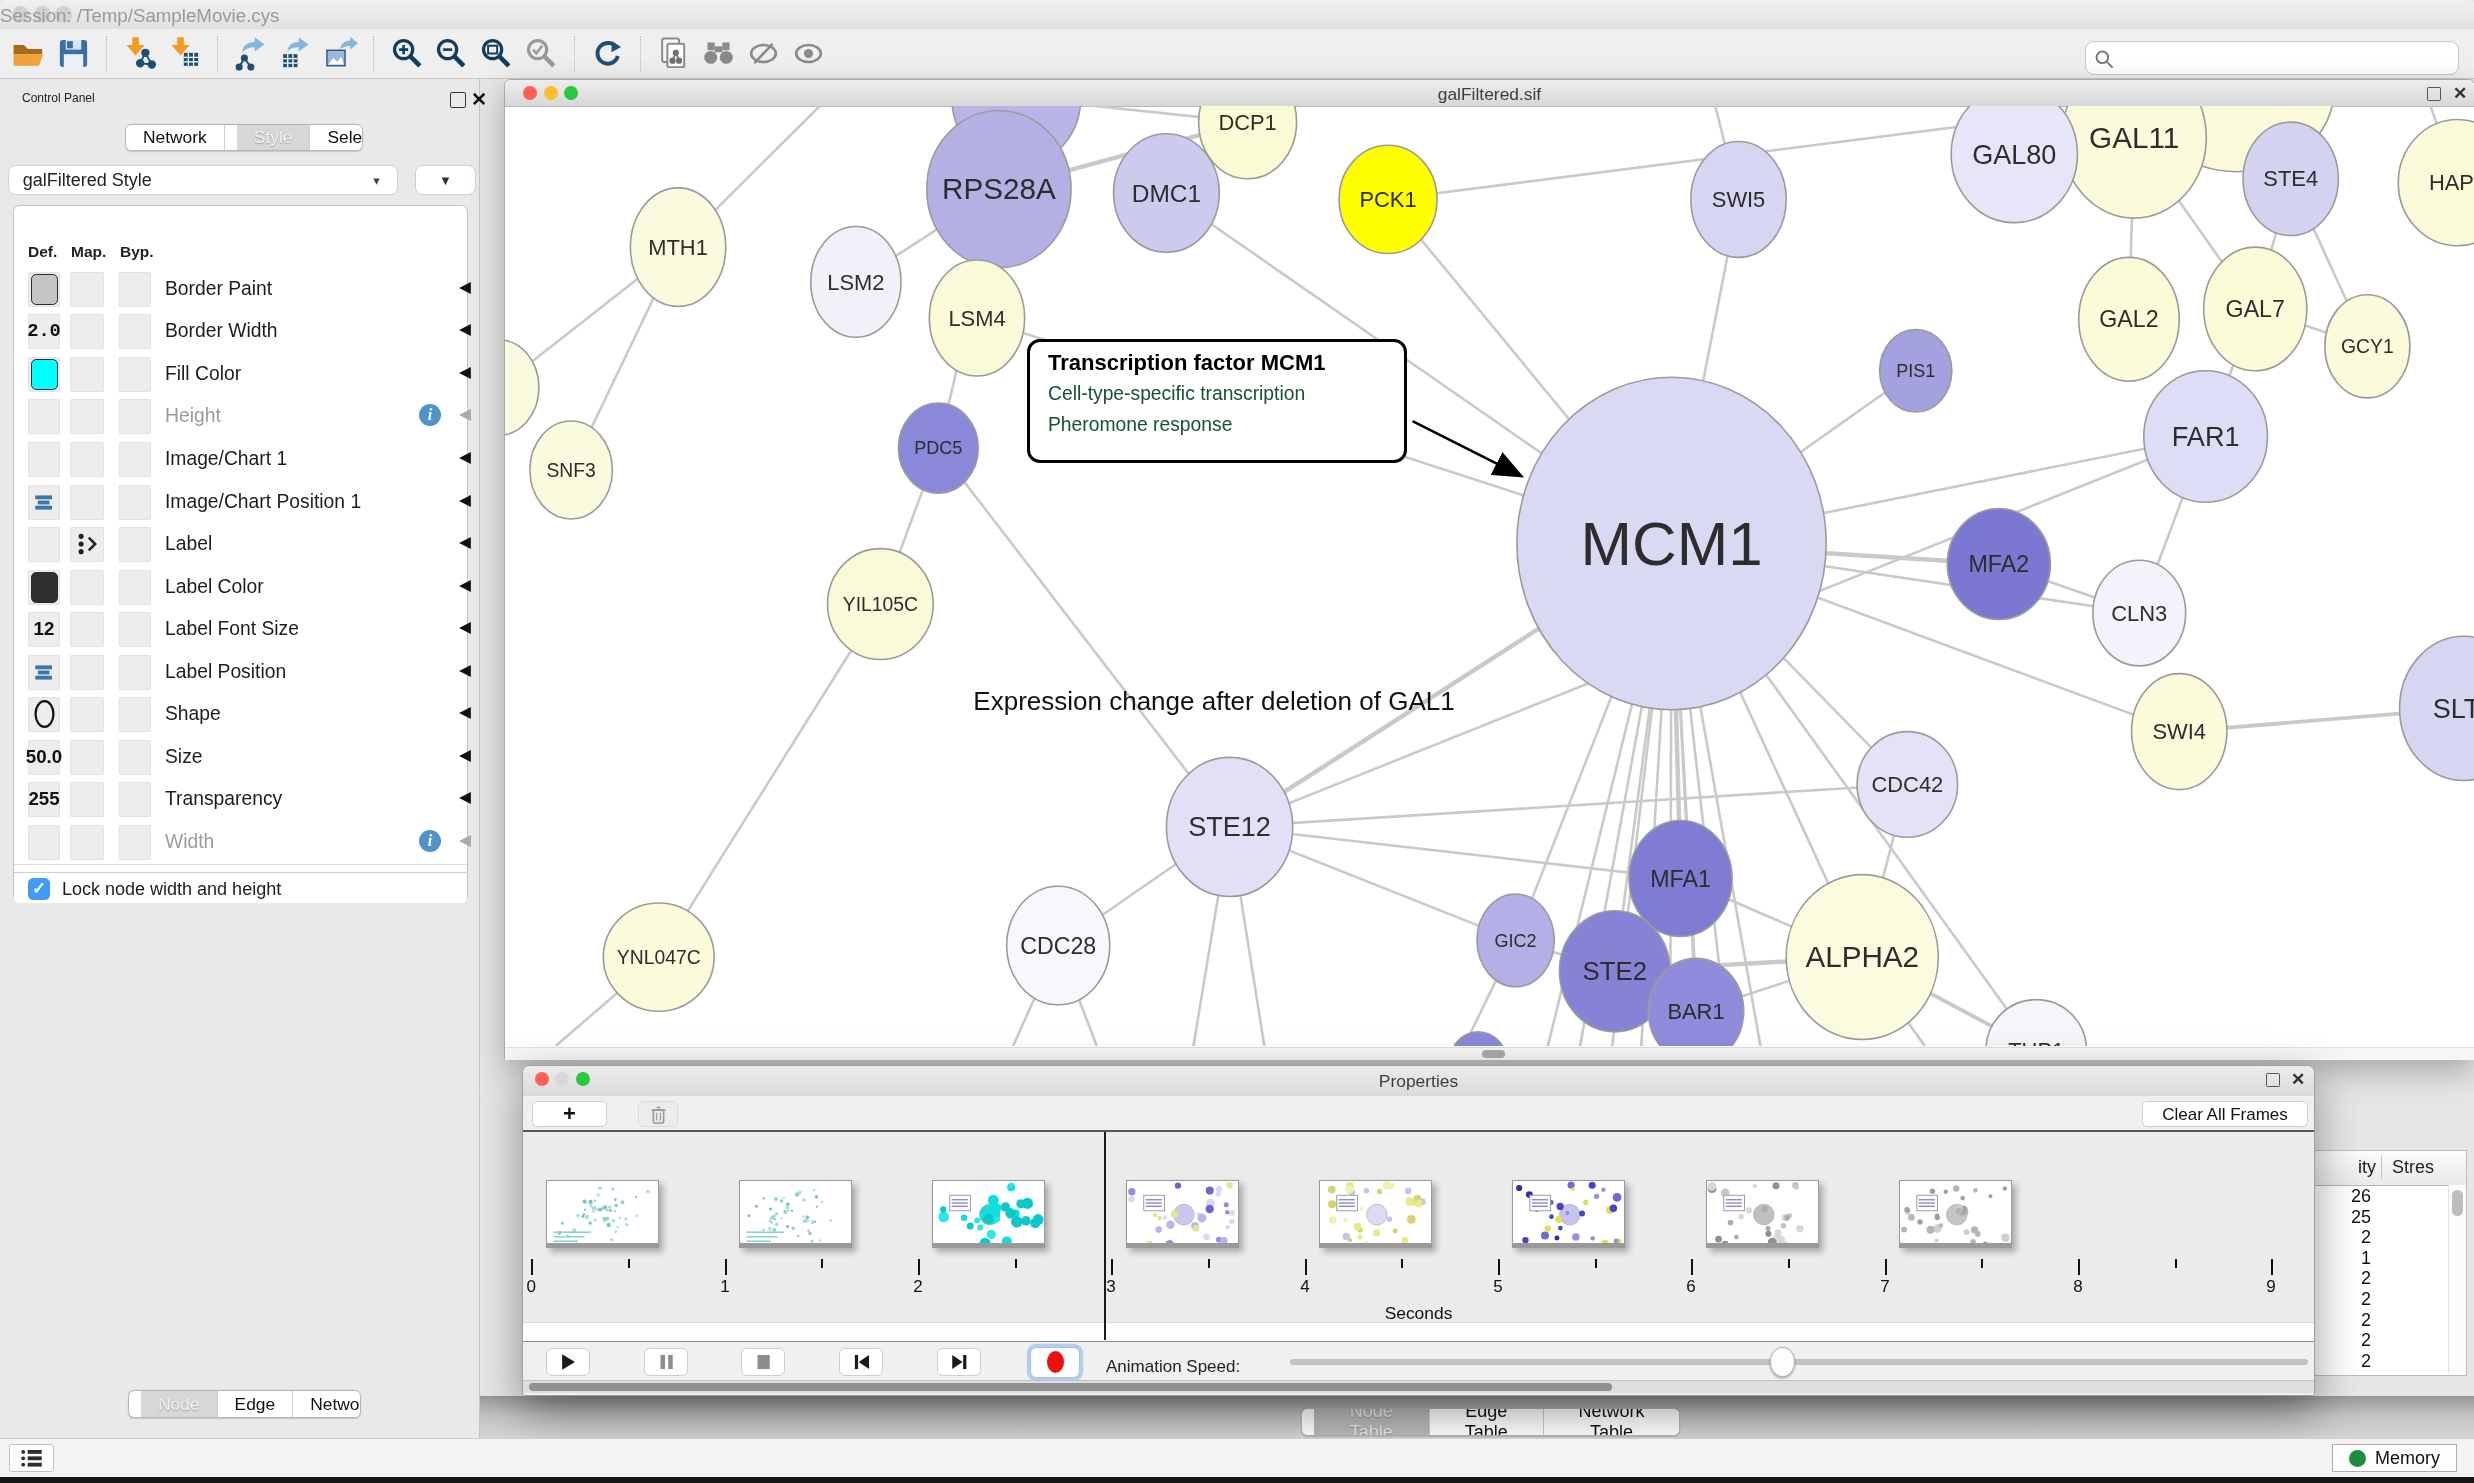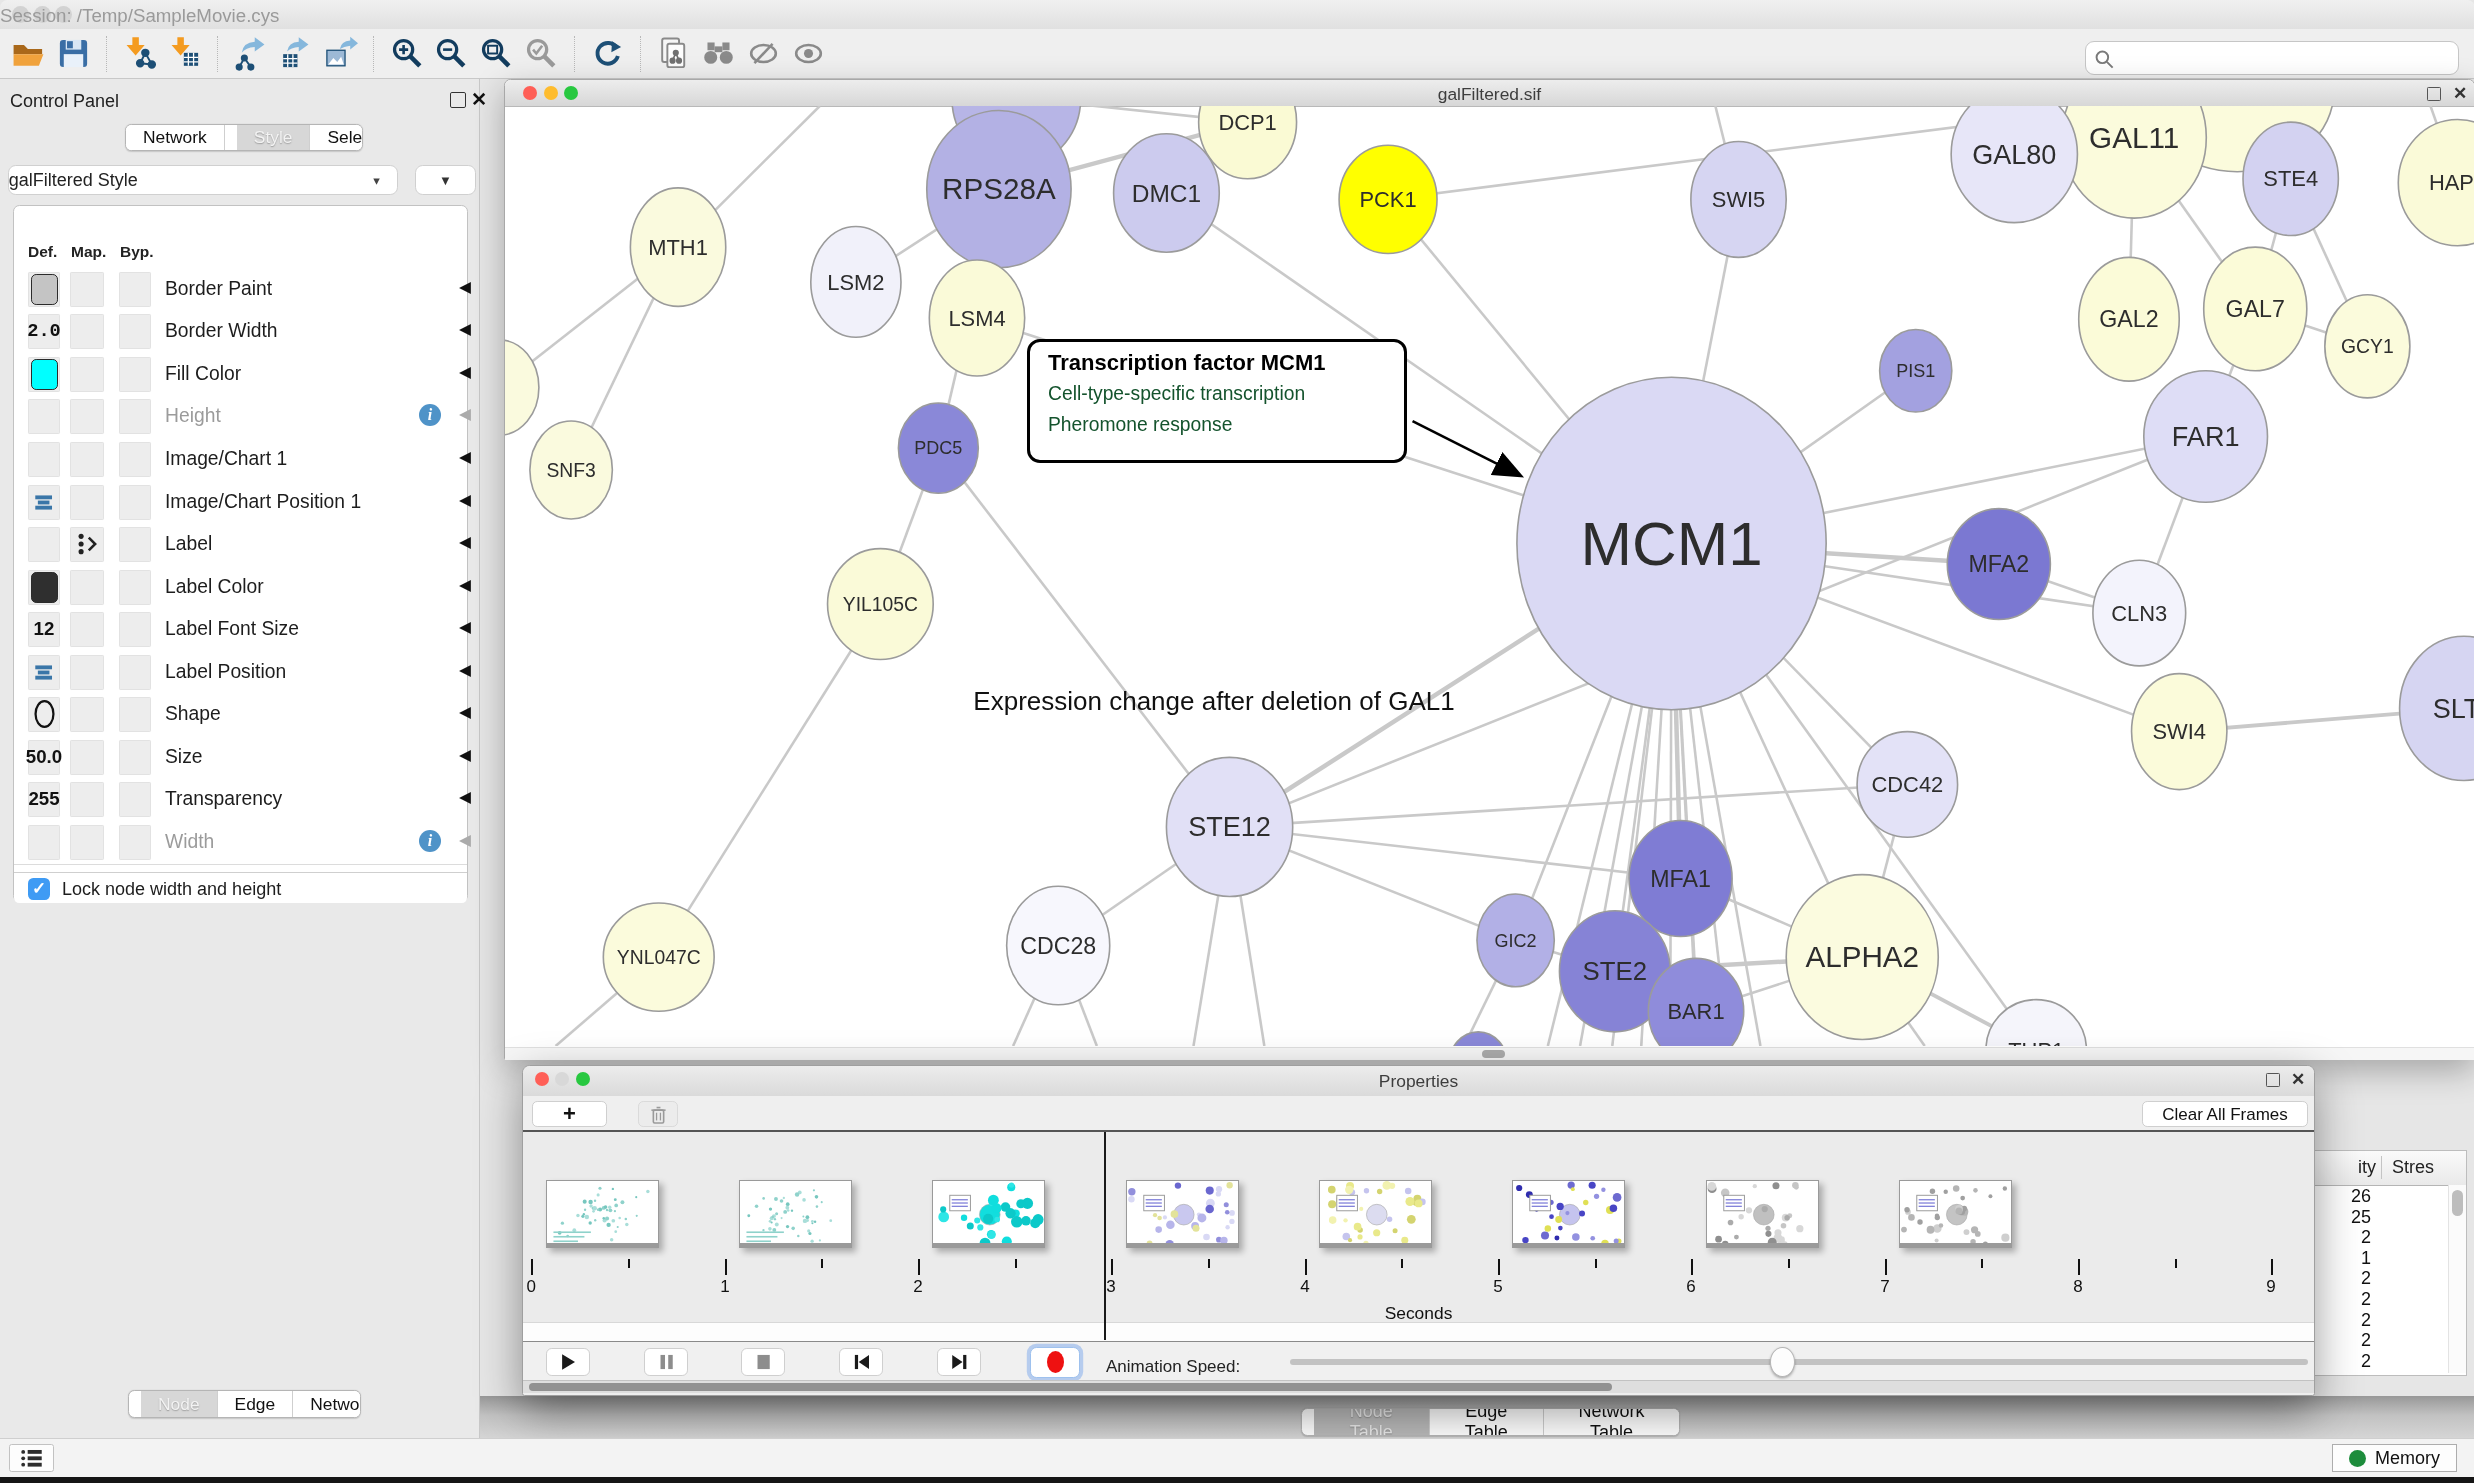--- a/index.html
+++ b/index.html
@@ -19,30 +19,30 @@
     border-bottom:1.3px solid #c8c8c8;display:flex;align-items:center;padding-left:6.4px;box-sizing:border-box;}
   .tb{width:37px;height:40px;border:none;background:transparent;margin:0 3.9px;padding:0;display:flex;align-items:center;justify-content:center;}
   .vsep{height:36px;border-left:1.9px dotted #b8b8b8;margin:0 10.3px;}
   .search{position:absolute;left:2085px;top:12.2px;width:372px;height:32px;background:#ffffff;
     border:1.3px solid #c6c6c6;border-radius:9px;}
   .search input{position:absolute;left:34px;top:2.6px;width:325px;height:24.5px;border:none;outline:none;font-size:17px;background:transparent;}
   .search svg{position:absolute;left:7.7px;top:6.4px;}
 
   
   .cpanel{position:absolute;left:0;top:79px;width:480px;height:1360px;background:#e9e9e9;border-right:1.3px solid #c8c8c8;box-sizing:border-box;}
-  .cp-title{position:absolute;left:10px;top:11.6px;font-size:18px;color:#222;}
+  .cp-title{position:absolute;left:22px;top:11.6px;font-size:12px;color:#222;}
   .cp-float{position:absolute;top:13px;width:14px;height:14px;border:1.9px solid #333;border-radius:1.9px;}
   .cp-close{position:absolute;top:9px;font-size:19.3px;font-weight:bold;color:#111;}
   .tabgroup{position:absolute;display:flex;border:0.6px solid #b5b5b5;border-radius:6.4px;overflow:hidden;background:#fff;box-shadow:0 0.6px 1.3px rgba(0,0,0,.15);}
   .tabgroup .tab{font-size:17.4px;color:#111;background:#fff;border:none;border-right:0.6px solid #cfcfcf;padding:0 17px;height:100%;display:flex;align-items:center;justify-content:center;}
   .tabgroup .tab:last-child{border-right:none;}
   .tabgroup .tab.sel{background:#d7d7d7;color:#f3f3f3;text-shadow:0 0.6px 1.3px #9a9a9a;margin-left:12px;}
   .cp-tabs{left:125px;top:45px;width:236px;height:24.5px;}
   .styledrop{position:absolute;left:7.7px;top:86px;width:390px;height:30px;background:#fff;border:1.3px solid #d0d0d0;
-    border-radius:7.7px;font-size:18px;color:#222;display:flex;align-items:center;padding-left:0;box-sizing:border-box;}
+    border-radius:7.7px;font-size:18px;color:#222;display:flex;align-items:center;padding-left:14px;box-sizing:border-box;}
   .styledrop .arr{position:absolute;right:17px;font-size:13px;color:#444;}
   .dropbtn{position:absolute;left:415px;top:86px;width:61px;height:30px;background:#fff;border:1.3px solid #d0d0d0;border-radius:7.7px;
     font-size:13px;color:#333;display:flex;align-items:center;justify-content:center;}
 
   .props{position:absolute;left:13px;top:126px;width:455px;height:697px;background:#fff;border:1.3px solid #c2c2c2;border-radius:6.4px;box-sizing:border-box;}
   .props-header{position:absolute;left:0;top:0;width:100%;height:32px;background:#dcdcdc;border-radius:5.2px 5.2px 0 0;border-bottom:0.6px solid #c2c2c2;}
   .props-header .ph-label{position:absolute;left:15.5px;top:6.4px;font-size:18.7px;color:#222;}
   .props-cols{position:absolute;left:0;top:32px;width:100%;height:30px;border-bottom:1.9px solid #8a8a8a;background:#fff;}
   .col-lab{position:absolute;top:5.2px;font-size:15.5px;font-weight:bold;color:#222;}
   .prop-row{position:absolute;left:0;width:100%;height:43px;border-bottom:0.6px solid #dcdcdc;background:#fff;}

